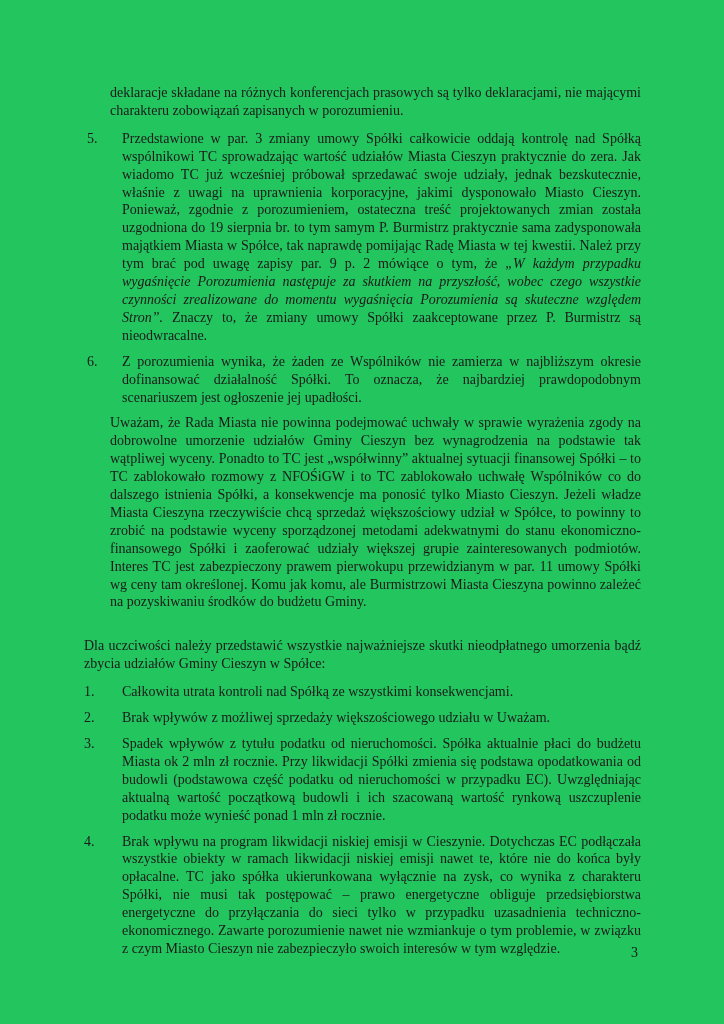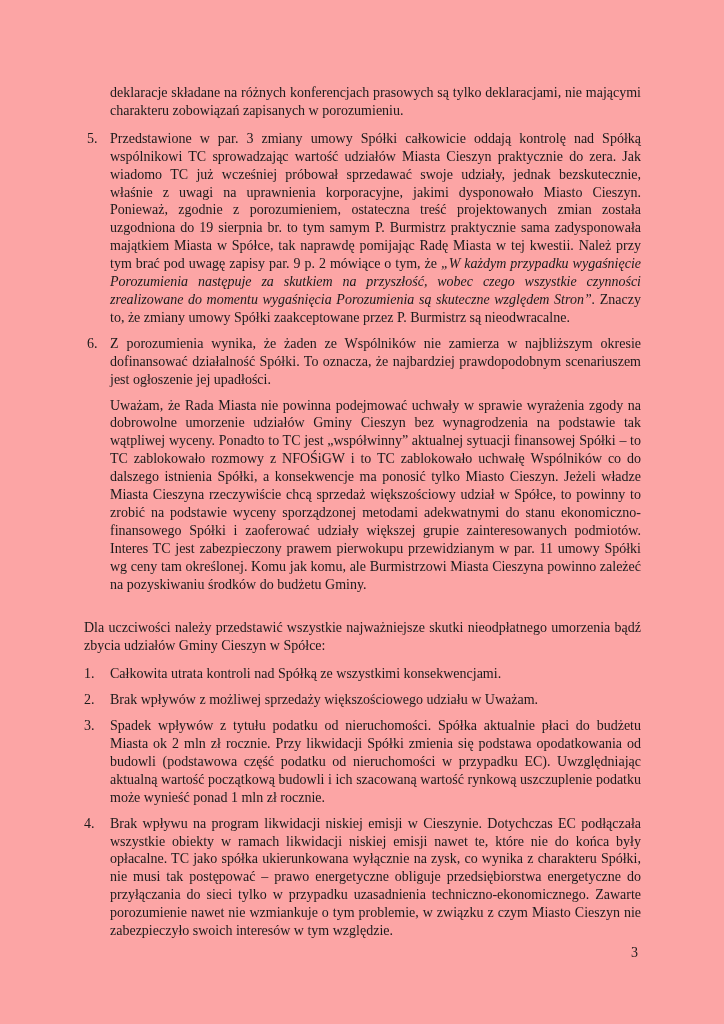--- a/index.html
+++ b/index.html
@@ -11,21 +11,21 @@
     width: 724px;
     height: 1024px;
     position: relative;
     font-family: "Liberation Serif", "DejaVu Serif", serif;
     color: #1a1a1a;
     overflow: hidden;
   }
   .page {
     position: absolute;
     inset: 0;
-    background: #fca5a5;
+    background: #22c55e;
   }
   .content {
     position: absolute;
     left: 84px;
     top: 84px;
     width: 557px;
     font-size: 14px;
     line-height: 17.9px;
   }
   p, .item-text {
@@ -41,20 +41,21 @@
   }
   .num {
     flex: 0 0 26px;
     box-sizing: border-box;
   }
   .num-upper {
     padding-left: 3px;
   }
   .item-text {
     flex: 1 1 auto;
+    margin-left: 12px;
   }
   .gap-sm   { margin-top: 8px; }
   .gap-md   { margin-top: 10px; }
   .gap-big  { margin-top: 26px; }
   em { font-style: italic; }
   .page-number {
     position: absolute;
     top: 944px;
     right: 86px;
     font-size: 14px;

